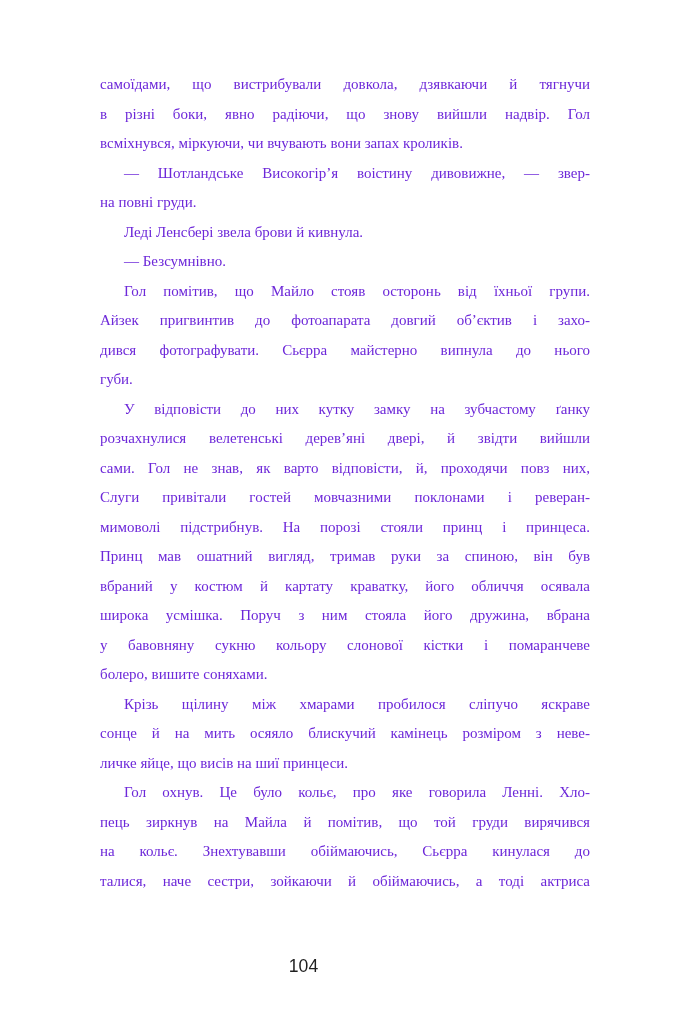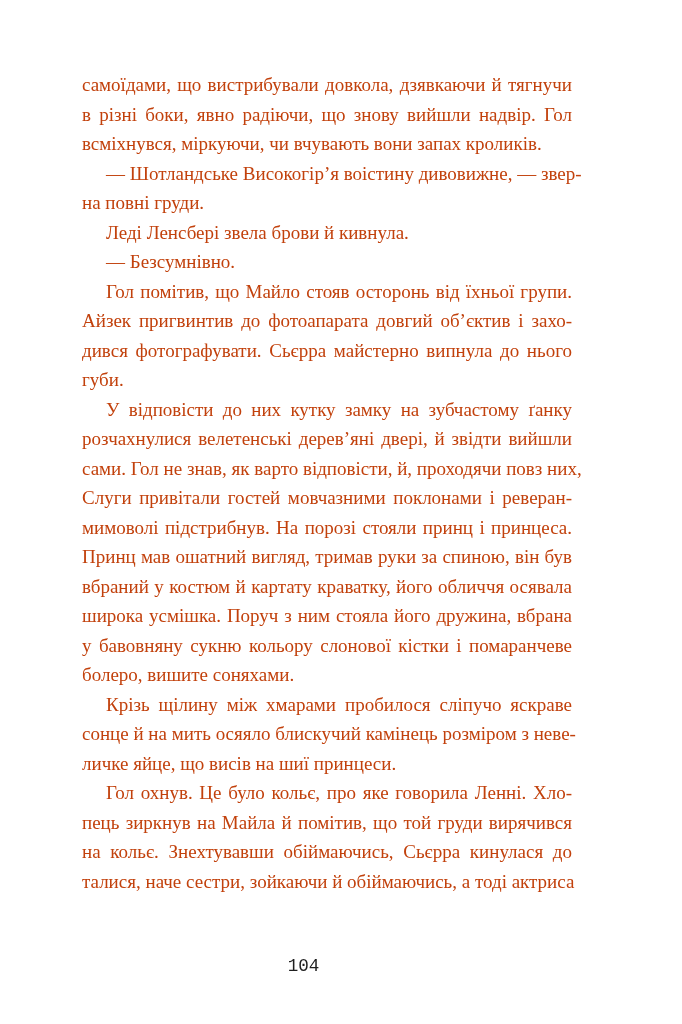--- a/index.html
+++ b/index.html
@@ -8,27 +8,27 @@
       background: #ffffff;
     }
     body {
       width: 682px;
       height: 1024px;
       position: relative;
       overflow: hidden;
     }
     .page {
       position: absolute;
-      left: 82px;
+      left: 100px;
       top: 70px;
       width: 490px;
       font-family: "Liberation Serif", "DejaVu Serif", serif;
-      font-size: 19px;
+      font-size: 15px;
       line-height: 29.5px;
-      color: #c2410c;
+      color: #6d28d9;
     }
     .line {
       display: block;
       white-space: nowrap;
       text-align: justify;
       text-align-last: justify;
       height: 29.5px;
       overflow: visible;
     }
     .line.last {
@@ -36,21 +36,21 @@
     }
     .line.indent {
       padding-left: 24px;
     }
     .page-number {
       position: absolute;
       left: 0;
       width: 607px;
       top: 956px;
       text-align: center;
-      font-family: Liberation Mono, monospace;
+      font-family: Liberation Sans, sans-serif;
       font-size: 17.6px;
       color: #1f1f1f;
     }
   </style>
 </head>
 <body>
 
 <div class="page">
   <span class="line">самоїдами, що вистрибували довкола, дзявкаючи й тягнучи</span>
   <span class="line">в різні боки, явно радіючи, що знову вийшли надвір. Гол</span>

